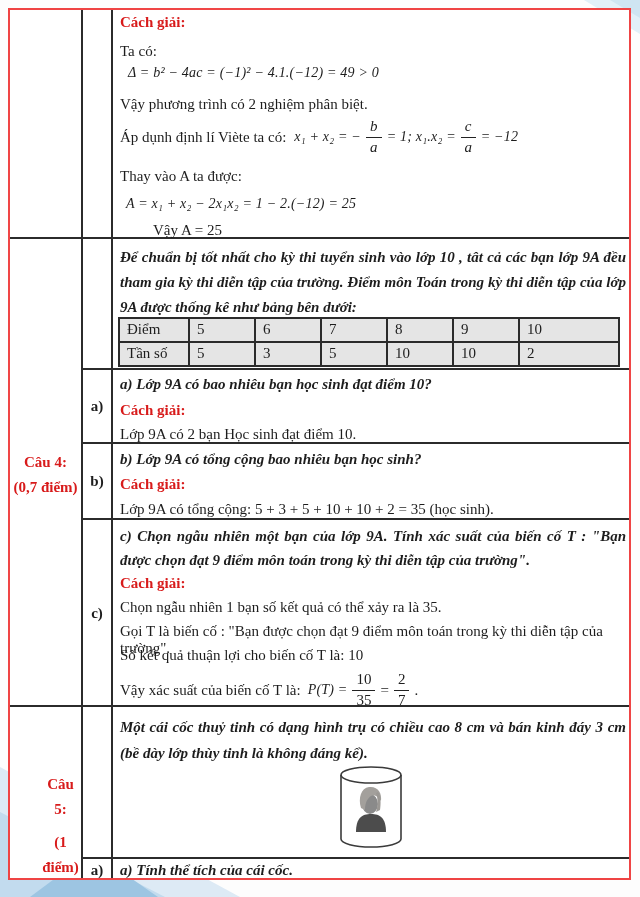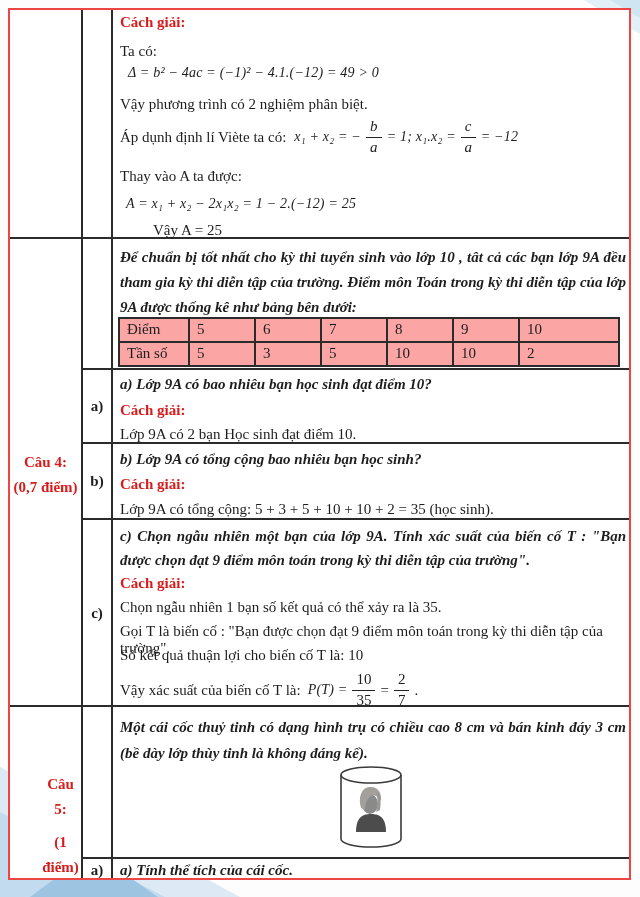--- a/index.html
+++ b/index.html
@@ -27,21 +27,21 @@
           line-height:1.05; margin:0 5px; font-size:15px; }
   .frac .fnum { display:block; border-bottom:1.5px solid #222; padding:0 4px 2px; }
   .frac .fden { display:block; padding-top:2px; }
   .stats {
     position:absolute; left:108px; top:307px; width:502px;
     display:grid; grid-template-columns:70px 66px 66px 66px 66px 66px 1fr;
     border-top:2px solid #2b2b2b; border-left:2px solid #2b2b2b;
   }
   .stats .cell {
     border-right:2px solid #2b2b2b; border-bottom:2px solid #2b2b2b;
-    height:24px; line-height:21px; padding-left:7px; background:#fca5a5;
+    height:24px; line-height:21px; padding-left:7px; background:#e5e5e5;
   }
   .sublabel { font-weight:bold; width:32px; text-align:center; }
   .caulabel { width:71px; text-align:center; font-weight:bold; color:#d81b1b; line-height:25px; }
 </style>
 </head>
 <body>
 
 <div class="page">
 
   <svg class="deco" style="left:0;bottom:0;" width="240" height="130" viewBox="0 0 240 130">

